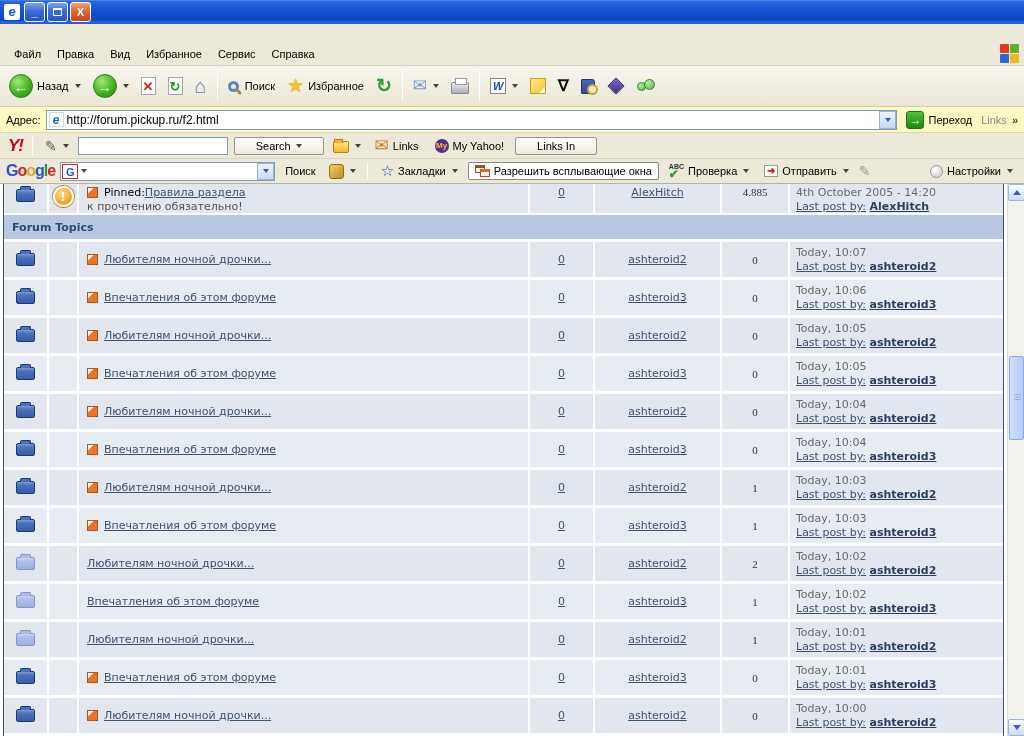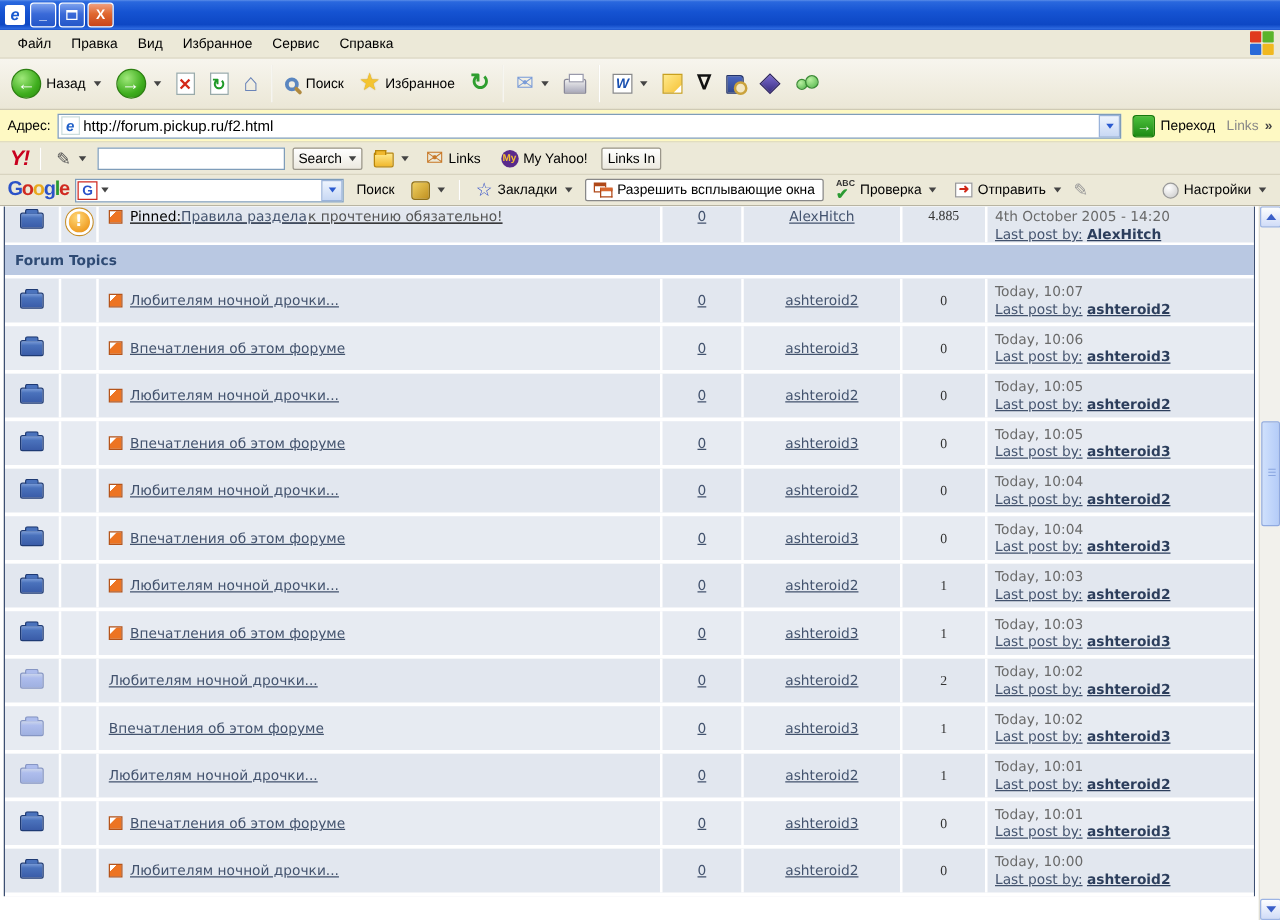--- a/index.html
+++ b/index.html
@@ -11,21 +11,21 @@
     background:linear-gradient(180deg,#5a8de8 0%,#2a68de 6%,#1553d2 40%,#0d47c4 82%,#2e6ae0 96%,#1a50c8 100%); }
   .ie-appicon { width:16px; height:16px; background:#fff; border-radius:2px; color:#1a5ad0; font-weight:bold; font-style:italic; font-size:13px; line-height:15px; text-align:center; margin-right:4px; }
   .titlebar .ttext { color:#fff; font-weight:bold; font-size:12px; text-shadow:1px 1px 1px #0a2c80; flex:1; white-space:nowrap; overflow:hidden; }
   .winbtns { display:flex; gap:2px; }
   .wbtn { width:21px; height:20px; border:1px solid #fff; border-radius:3px; color:#fff; font-weight:bold; font-size:11px; display:flex; align-items:center; justify-content:center;
     background:linear-gradient(180deg,#7da2ee 0%,#3a6ad8 45%,#2456c8 100%); }
   .wbtn.close { background:linear-gradient(180deg,#f0a080 0%,#e06830 45%,#c8441a 100%); }
   .wbtn .restore-glyph { width:9px; height:8px; border:1px solid #fff; border-top:2px solid #fff; position:relative; }
 
   
-  .menubar { height:23px; display:flex; align-items:center; background:#ece9d8; border-bottom:1px solid #d8d4c0; padding-left:6px; }
+  .menubar { height:23px; display:flex; align-items:center; background:#ece9d8; border-bottom:1px solid #d8d4c0; padding-left:6px;margin-top:19px; }
   .menu-item { padding:3px 8px; color:#000; cursor:default; }
   .menubar .spacer { flex:1; }
   .winlogo { width:20px; height:20px; display:grid; grid-template-columns:9px 9px; grid-template-rows:9px 9px; gap:1px; margin-right:4px; }
   .winlogo i { display:block; border-radius:1px; }
 
   
   .toolbar { height:41px; display:flex; align-items:center; background:linear-gradient(180deg,#f7f5ee,#ebe7d6); border-bottom:1px solid #cfcab4; padding:0 4px; gap:2px; }
   .tbtn { display:flex; align-items:center; gap:4px; padding:3px 5px; border-radius:3px; color:#000; }
   .tsep { width:1px; height:30px; background:#d4cfba; border-right:1px solid #fff; margin:0 3px; }
   .circ { width:24px; height:24px; border-radius:50%; display:flex; align-items:center; justify-content:center; color:#fff; font-weight:bold; font-size:15px;
@@ -65,21 +65,21 @@
   .gobox { display:flex; align-items:center; gap:4px; padding:1px 4px; }
   .go-icon { width:18px; height:18px; background:linear-gradient(180deg,#4cc03c,#1e8a14); border:1px solid #157a0c; border-radius:3px; color:#fff; font-weight:bold; text-align:center; line-height:16px; font-size:12px; }
   .links-label { color:#888; }
   .chev2 { color:#444; font-weight:bold; }
 
   
   .ybar { height:26px; display:flex; align-items:center; background:#ece9d8; border-bottom:1px solid #d8d4c0; padding:0 8px; gap:6px; }
   .ylogo { color:#c8001e; font-weight:bold; font-size:17px; font-style:italic; letter-spacing:-1px; }
   .pencil { font-size:14px; color:#555; }
   .ysearch { width:150px; height:18px; border:1px solid #7f9db9; background:#fff; font-family:"Liberation Sans",sans-serif; }
-  .xpbtn { display:flex; align-items:center; gap:3px; padding:2px 4px; background:linear-gradient(#ffffff,#ece9e0); border:1px solid #9a968a; border-radius:2px; }
+  .xpbtn { display:flex; align-items:center; gap:3px; padding:2px 21px; background:linear-gradient(#ffffff,#ece9e0); border:1px solid #9a968a; border-radius:2px; }
   .folderdd { width:16px; height:12px; background:linear-gradient(#ffe98a,#f0b82e); border:1px solid #b8860b; border-radius:1px 1px 2px 2px; position:relative; margin-top:2px; }
   .folderdd::before { content:""; position:absolute; top:-3px; left:0; width:7px; height:3px; background:#f0b82e; border:1px solid #b8860b; border-bottom:none; }
   .my-circ { width:14px; height:14px; border-radius:50%; background:#5a2a8c; color:#f6c030; font-weight:bold; font-size:8px; display:flex; align-items:center; justify-content:center; }
 
   
   .gbar { height:25px; display:flex; align-items:center; background:#ece9d8; border-bottom:1px solid #b8b4a2; padding:0 6px; gap:5px; }
   .glogo { font-weight:bold; font-size:16px; letter-spacing:-1px; }
   .glogo b:nth-child(1){color:#2a52c8}.glogo b:nth-child(2){color:#d02a20}.glogo b:nth-child(3){color:#e8a81e}.glogo b:nth-child(4){color:#2a52c8}.glogo b:nth-child(5){color:#2a9a32}.glogo b:nth-child(6){color:#d02a20}
   .gsearchwrap { display:flex; align-items:center; height:19px; border:1px solid #7f9db9; background:#fff; }
   .gbadge { width:16px; height:15px; border:1px solid #d02a20; color:#2a52c8; font-weight:bold; text-align:center; line-height:14px; margin:0 1px; }
@@ -119,21 +119,21 @@
   .folder { width:19px; height:13px; border-radius:2px; position:relative; }
   .folder.new { background:linear-gradient(180deg,#7a9cd8 0%,#4a72bc 30%,#3a5ca8 100%); border:1px solid #1e3a74; }
   .folder.new::before { content:""; position:absolute; top:-4px; left:3px; width:9px; height:3px; background:#4a72bc; border:1px solid #1e3a74; border-bottom:none; border-radius:2px 2px 0 0; }
   .folder.old { background:linear-gradient(180deg,#ccd6ec 0%,#aebded 30%,#9fb0e0 100%); border:1px solid #8696c4; }
   .folder.old::before { content:""; position:absolute; top:-4px; left:3px; width:9px; height:3px; background:#aebded; border:1px solid #8696c4; border-bottom:none; border-radius:2px 2px 0 0; }
   .newpost { width:11px; height:11px; background:linear-gradient(135deg,#ffffff 0%,#ffffff 28%,#ed7422 30%); border:1px solid #b5541a; margin-right:6px; flex:none; }
   .warn { width:21px; height:21px; border-radius:50%; background:radial-gradient(circle at 40% 30%,#ffd878,#f0a028 70%,#d88414); border:2px solid #fff; box-shadow:0 0 0 1px #c8902a; color:#fff; font-weight:bold; font-size:13px; display:flex; align-items:center; justify-content:center; }
 
   .pinned-row { display:flex; height:31px; border-bottom:2px solid #fff; background:#e2e7ef; align-items:stretch; overflow:hidden; }
   .pinned-row .c { display:flex; align-items:flex-start; justify-content:center; border-right:2px solid #fff; padding-top:2px; }
-  .pinned-row .c3 { flex-direction:row; align-items:flex-start; gap:1px;text-decoration:underline; }
+  .pinned-row .c3 { flex-direction:column; align-items:flex-start; gap:1px; }
   .pinned-title { display:flex; align-items:center; }
   .pinned-sub { color:#555; }
   .section-hdr { height:27px; background:#b9c8e2; border-bottom:3px solid #fff; display:flex; align-items:center; padding-left:8px; color:#2e4a74; font-weight:bold; font-family:"DejaVu Sans",sans-serif; font-size:11px; }
 
   
   .scrollbar { width:17px; background:#f2f1ec; position:relative; border-left:1px solid #e0ded4; }
   .sbtn { position:absolute; left:0; width:17px; height:17px; background:linear-gradient(180deg,#fdfefe,#d0dcf8); border:1px solid #9cb4e4; border-radius:2px; display:flex; align-items:center; justify-content:center; }
   .sbtn.up { top:0; } .sbtn.down { bottom:0; }
   .tri-up { width:0; height:0; border-left:4px solid transparent; border-right:4px solid transparent; border-bottom:5px solid #3a5fc8; }
   .tri-down { width:0; height:0; border-left:4px solid transparent; border-right:4px solid transparent; border-top:5px solid #3a5fc8; }

